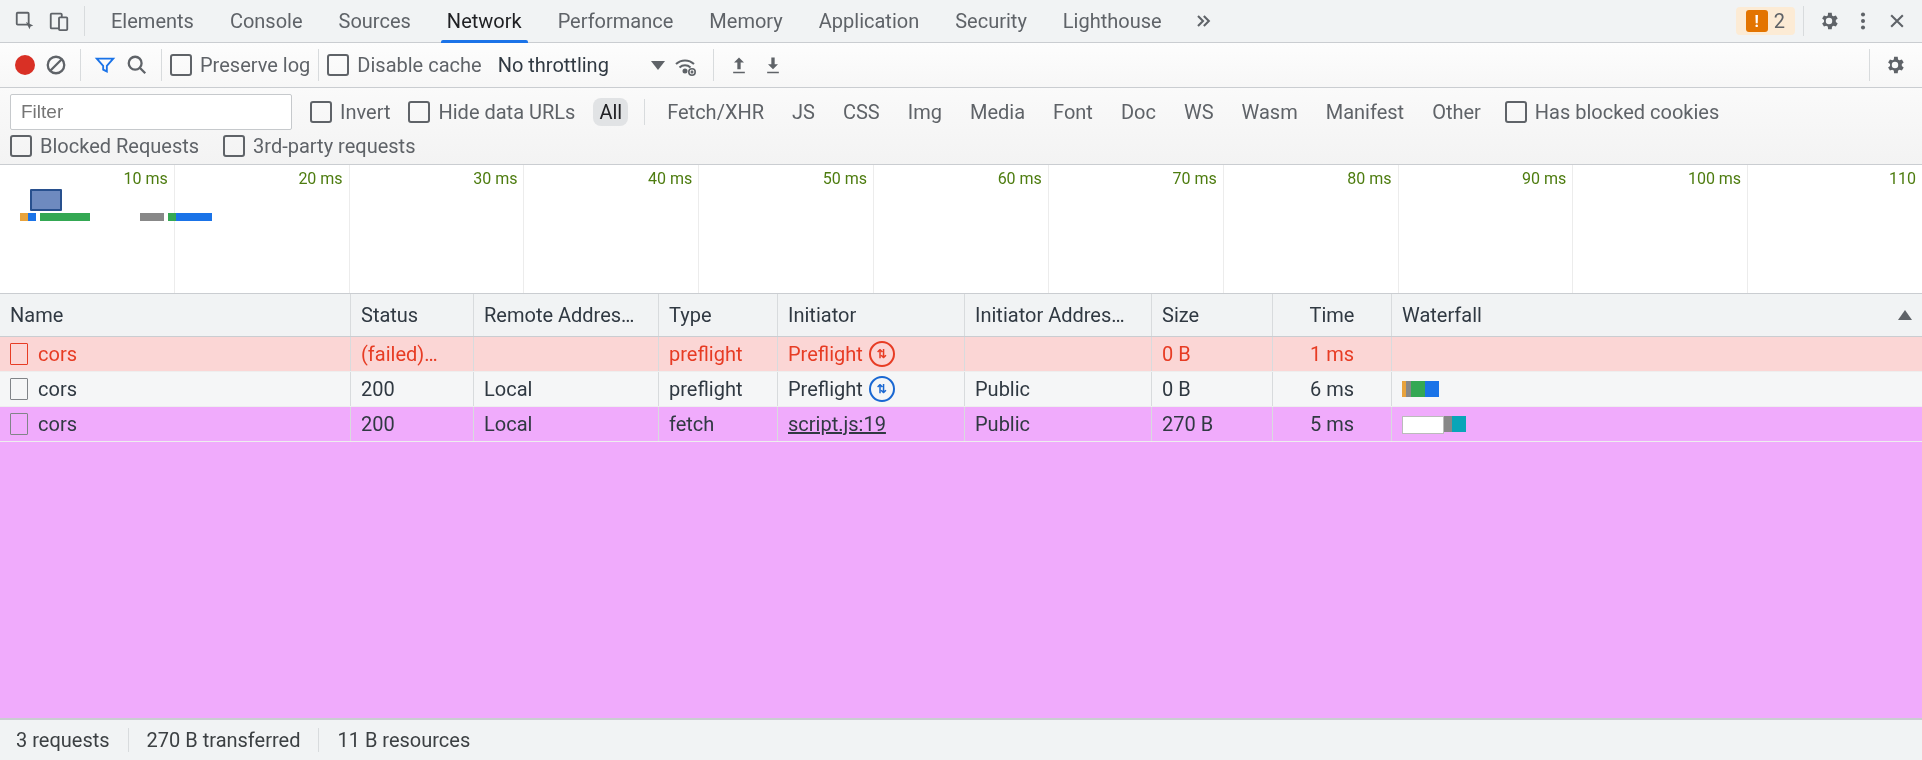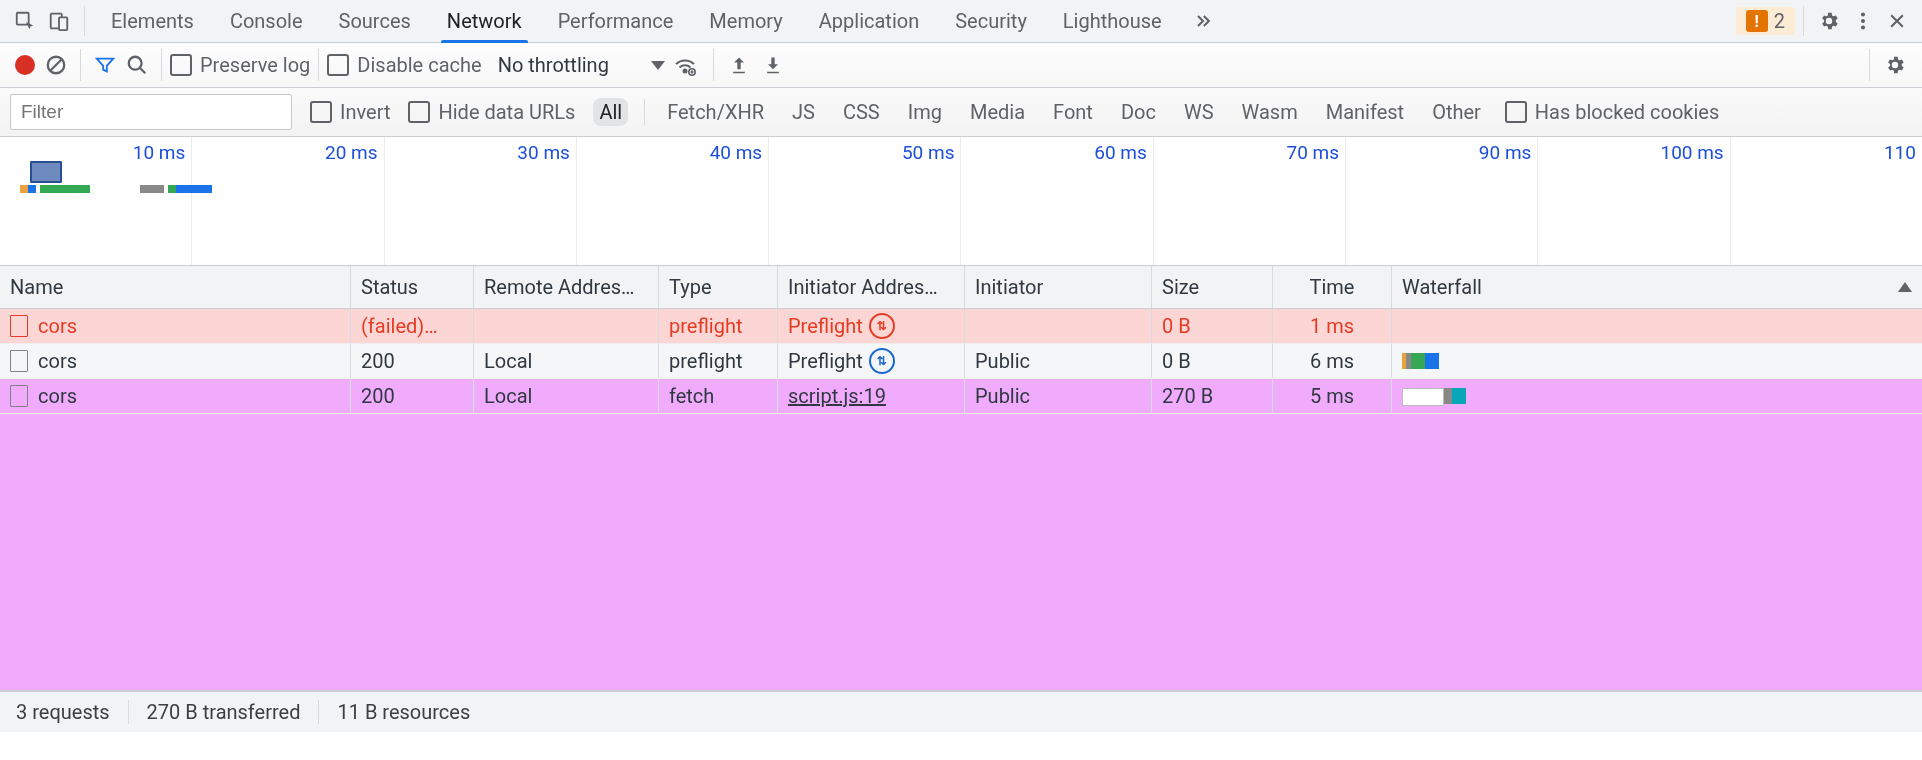--- a/index.html
+++ b/index.html
@@ -53,21 +53,21 @@
   .chips{display:flex;align-items:center;gap:16px;flex-wrap:wrap}
   .chip{color:var(--muted);padding:2px 6px;border-radius:8px}
   .chip.active{background:#e1e3e5;color:#202124}
   .chip-sep{width:1px;height:26px;background:var(--border-light)}
 
   
   .overview{height:128px;border-bottom:1px solid var(--border);position:relative;background:#fff}
   .ov-ticks{position:absolute;inset:0;display:flex}
   .ov-col{flex:1;border-right:1px solid #ececec;position:relative}
   .ov-col:last-child{border-right:none}
-  .ov-lab{position:absolute;top:4px;right:6px;font-size:19px;color:#1d4ed8}
+  .ov-lab{position:absolute;top:4px;right:6px;font-size:16px;color:#4d7c0f}
   .ov-sel{position:absolute;top:24px;left:30px;width:28px;height:18px;background:#6e8abf;border:2px solid #28508e;border-radius:1px}
   .ov-bars{position:absolute;top:48px;left:20px;height:8px;display:flex}
   .ov-bars span{height:8px}
   .ov-bars2{position:absolute;top:48px;left:140px;height:8px;display:flex}
 
   
   .grid{display:flex;flex-direction:column;flex:1;height:calc(760px - 42px - 44px - 82px - 128px - 40px);border-bottom:1px solid var(--border)}
   .thead, .trow{display:flex;align-items:stretch}
   .thead{background:var(--bg2);border-bottom:1px solid var(--border);height:42px}
   .th,.td{border-right:1px solid var(--border-light);padding:0 10px;display:flex;align-items:center;overflow:hidden;text-overflow:ellipsis;white-space:nowrap}
@@ -252,20 +252,30 @@
         <span class="chip">WS</span>
         <span class="chip">Wasm</span>
         <span class="chip">Manifest</span>
         <span class="chip">Other</span>
       </div>
     <label class="cb">
         <span class="box"></span>
         <span>Has blocked cookies</span>
       </label>
   </div>
+  <div class="row" style="gap:24px">
+    <label class="cb">
+        <span class="box"></span>
+        <span>Blocked Requests</span>
+      </label>
+    <label class="cb">
+        <span class="box"></span>
+        <span>3rd-party requests</span>
+      </label>
+  </div>
 </div>
 
 <div class="overview">
   <div class="ov-ticks" id="ov-ticks">
       <div class="ov-col">
         <span class="ov-lab">10 ms</span>
       </div>
       <div class="ov-col">
         <span class="ov-lab">20 ms</span>
       </div>
@@ -276,20 +286,23 @@
         <span class="ov-lab">40 ms</span>
       </div>
       <div class="ov-col">
         <span class="ov-lab">50 ms</span>
       </div>
       <div class="ov-col">
         <span class="ov-lab">60 ms</span>
       </div>
       <div class="ov-col">
         <span class="ov-lab">70 ms</span>
+      </div>
+      <div class="ov-col">
+        <span class="ov-lab">80 ms</span>
       </div>
       <div class="ov-col">
         <span class="ov-lab">90 ms</span>
       </div>
       <div class="ov-col">
         <span class="ov-lab">100 ms</span>
       </div>
       <div class="ov-col">
         <span class="ov-lab">110</span>
       </div>
@@ -316,25 +329,25 @@
       </div>
     <div class="th col-status">
         <span>Status</span>
       </div>
     <div class="th col-remote">
         <span>Remote Addres…</span>
       </div>
     <div class="th col-type">
         <span>Type</span>
       </div>
+    <div class="th col-init">
+        <span>Initiator</span>
+      </div>
     <div class="th col-initaddr">
         <span>Initiator Addres…</span>
-      </div>
-    <div class="th col-init">
-        <span>Initiator</span>
       </div>
     <div class="th col-size">
         <span>Size</span>
       </div>
     <div class="th col-time">
         <span>Time</span>
       </div>
     <div class="th col-wf">
         <span>Waterfall</span>
         <span class="sort-tri"></span>

